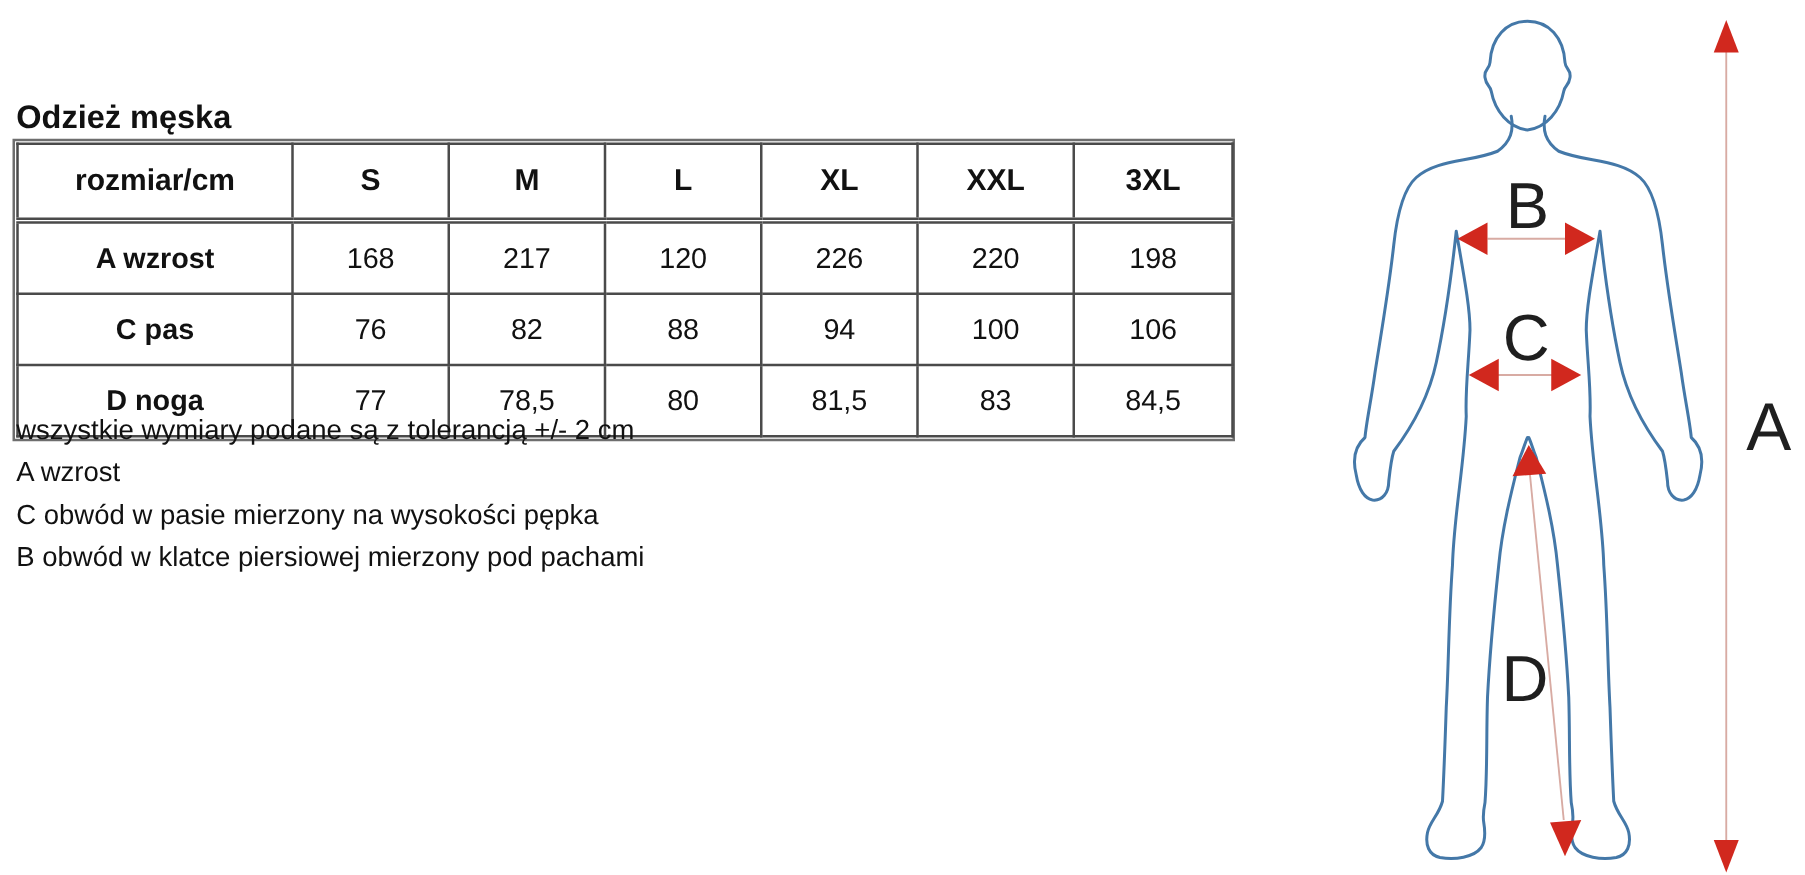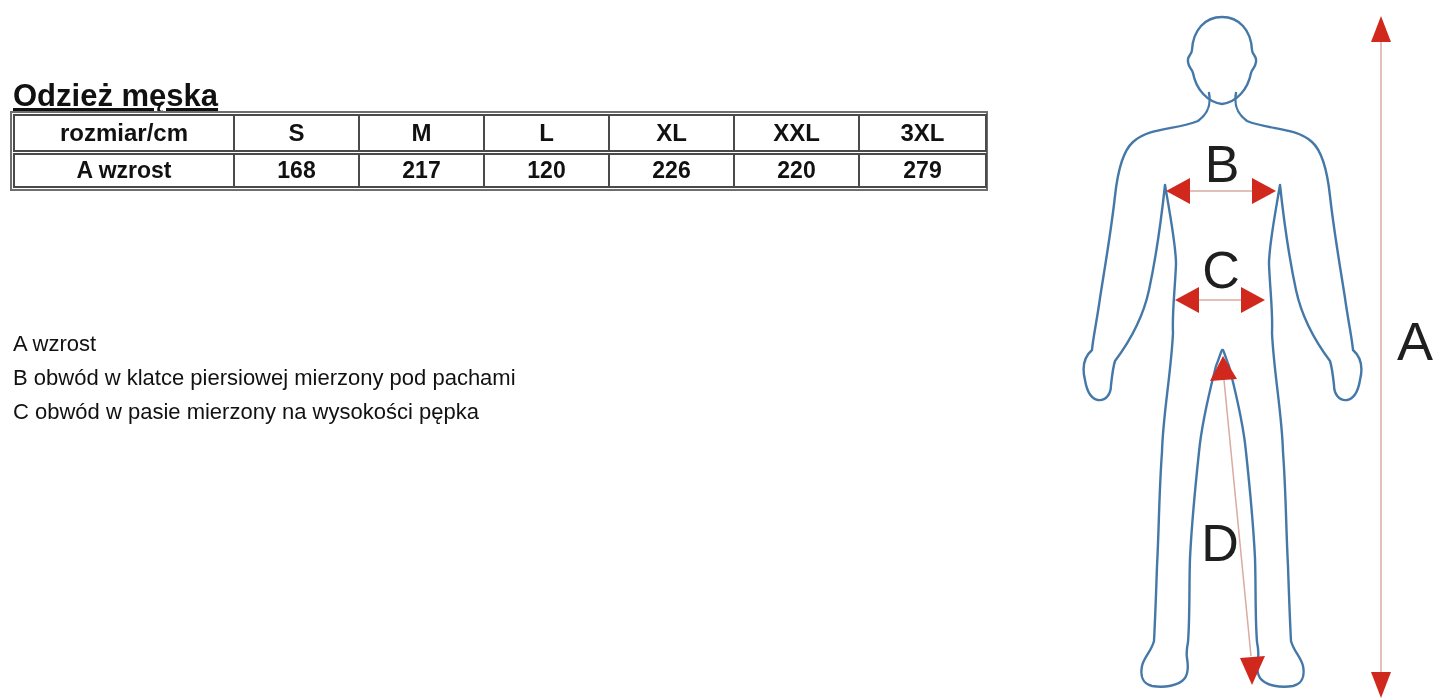--- a/index.html
+++ b/index.html
@@ -7,41 +7,41 @@
     width:1444px;height:700px;
     background:var(--background,#fff);
     font-family:"Liberation Sans",sans-serif;
     color:var(--text,#111);
     overflow:hidden;
   }
   .page{position:relative;width:1444px;height:700px;}
 
   .title{
     position:absolute;left:13px;top:78px;
-    font-size:31px;font-weight:700;color:var(--text,#111);text-decoration:underline;
+    font-size:26px;font-weight:700;color:var(--text,#111);
   }
 
   .table-wrap{
     position:absolute;left:10px;top:111px;width:978px;
     border:2px solid #6e6e6e;padding:1px;background:#fff;box-sizing:border-box;
   }
   table.size{
     border-collapse:collapse;table-layout:fixed;width:972px;
   }
   table.size th, table.size td{
     border:2px solid var(--table-border,#4a4a4a);
     text-align:center;vertical-align:middle;
-    padding:0;font-size:23px;color:var(--text,#111);
+    padding:12px;font-size:23px;color:var(--text,#111);
     overflow:hidden;white-space:nowrap;
   }
   table.size thead th{
     font-weight:700;font-size:24px;height:34px;
     border-bottom:5px double var(--table-border,#4a4a4a);
   }
-  table.size tbody td{height:31px;font-weight:700;}
+  table.size tbody td{height:31px;font-weight:400;}
   table.size tbody td.rowlabel{font-weight:700;}
 
   .notes{
     position:absolute;left:13px;top:327px;
     font-size:22px;line-height:34px;color:var(--text,#111);
   }
 
   svg.figure{position:absolute;left:1080px;top:0;}
   .body-line{
     fill:none;stroke:var(--body-outline,#4478a8);
@@ -85,30 +85,49 @@
         </tr>
       </thead>
       <tbody>
         <tr>
           <td class="rowlabel">A wzrost</td>
           <td>168</td>
           <td>217</td>
           <td>120</td>
           <td>226</td>
           <td>220</td>
-          <td>279</td>
+          <td>198</td>
+        </tr>
+        <tr>
+          <td class="rowlabel">C pas</td>
+          <td>76</td>
+          <td>82</td>
+          <td>88</td>
+          <td>94</td>
+          <td>100</td>
+          <td>106</td>
+        </tr>
+        <tr>
+          <td class="rowlabel">D noga</td>
+          <td>77</td>
+          <td>78,5</td>
+          <td>80</td>
+          <td>81,5</td>
+          <td>83</td>
+          <td>84,5</td>
         </tr>
       </tbody>
     </table>
   </div>
 
   <div class="notes">
+    <div>wszystkie wymiary podane są z tolerancją +/- 2 cm</div>
     <div>A wzrost</div>
+    <div>C obwód w pasie mierzony na wysokości pępka</div>
     <div>B obwód w klatce piersiowej mierzony pod pachami</div>
-    <div>C obwód w pasie mierzony na wysokości pępka</div>
   </div>
 
   <svg class="figure" width="364" height="700" viewBox="0 0 364 700" xmlns="http://www.w3.org/2000/svg">
 
     <path class="body-line" d="M 142,17 C 159,17 171,30 172,50 C 172.5,56 177,55 176,62 C 175,69 172,68 171,73
          C 168,89 157,102 142,104 C 127,102 116,89 113,73 C 112,68 109,69 108,62
          C 107,55 111.5,56 112,50 C 113,30 125,17 142,17 Z"></path>
     <path class="body-line" d="M 129,93 C 131,104 129,113 118,121 C 96,130 70,127 53,142 C 44,150 38,168 35,196
          C 31,232 25,266 20,298 C 17,320 13,338 12,350 C 4,357 2,368 5,380
          C 7,392 12,399 18,400 C 26,401 31,394 31,385 C 32,376 33,367 35,361

